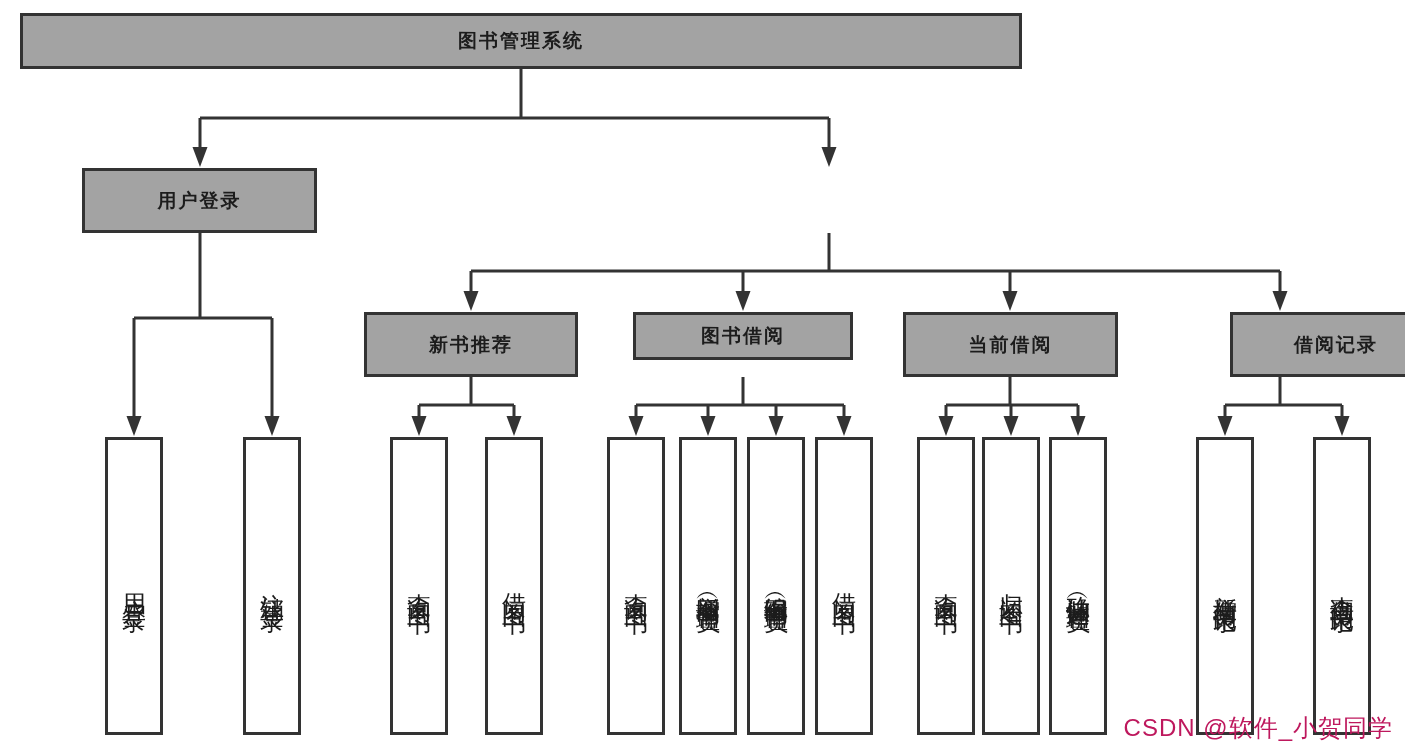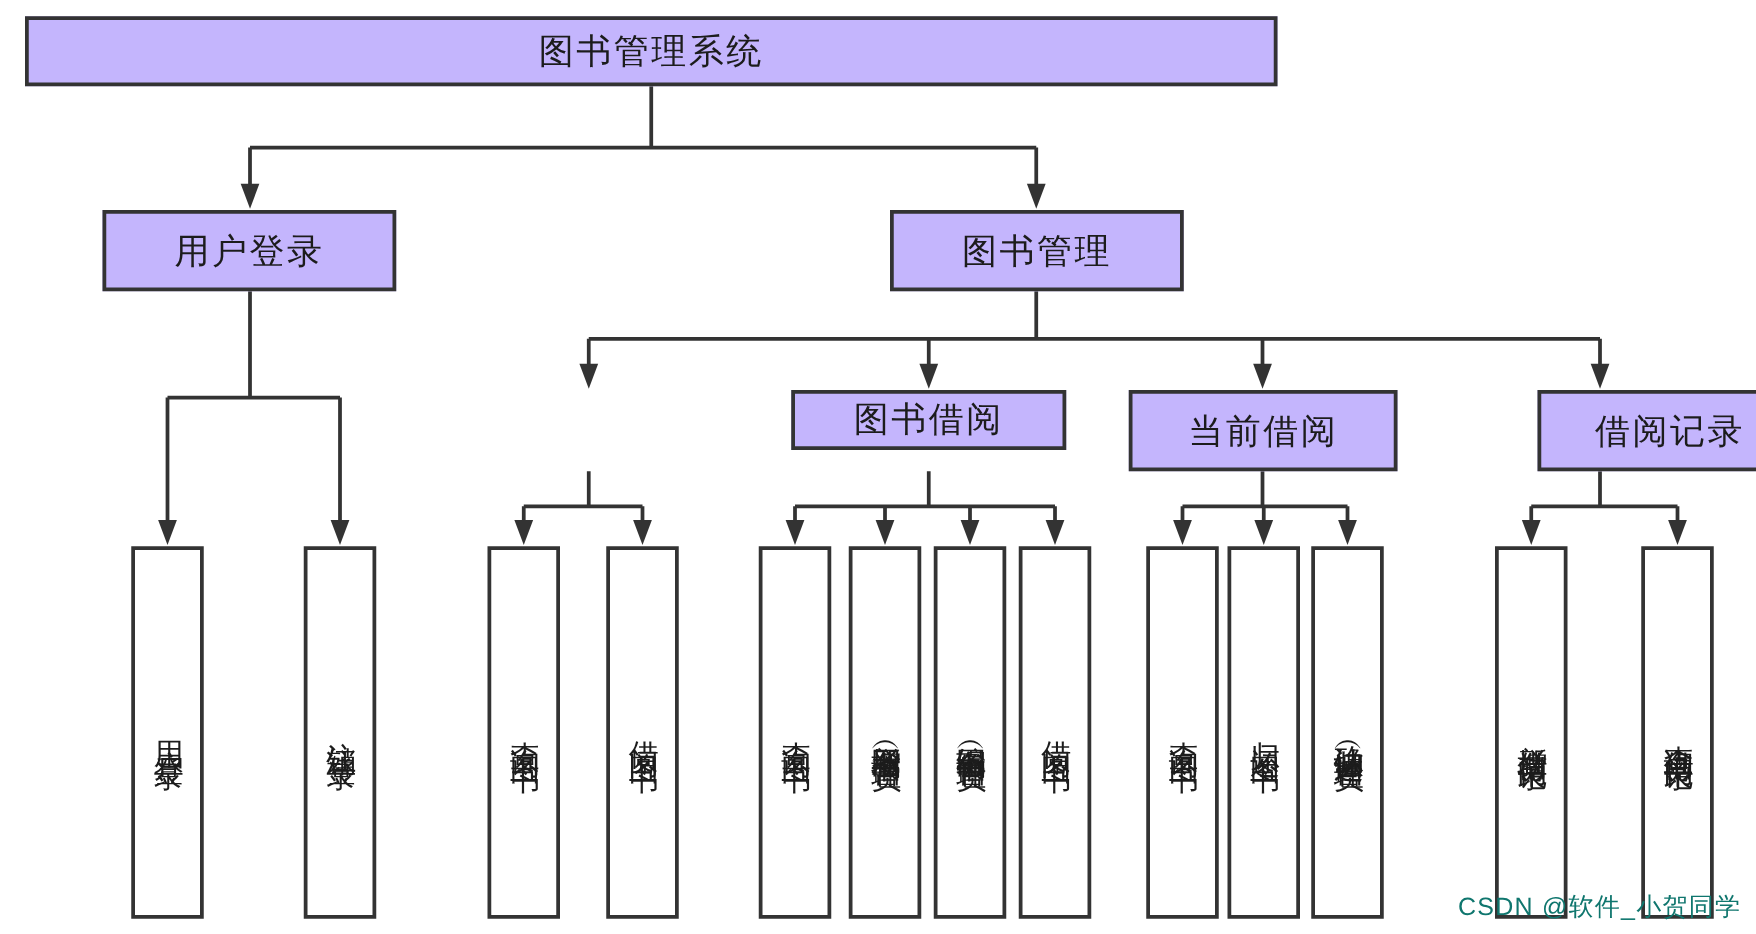--- a/index.html
+++ b/index.html
@@ -7,27 +7,28 @@
     width: 1405px; height: 747px;
     background: #ffffff;
     font-family: "Liberation Sans", "DejaVu Sans", sans-serif;
     overflow: hidden;
   }
   .canvas { position: relative; width: 1405px; height: 747px; background: #ffffff; }
   svg.connectors { position: absolute; left: 0; top: 0; z-index: 0; }
 
   .hbox {
     position: absolute;
-    background: #c4b5fd;
+    background: #a3a3a3;
     border: 3px solid #333333;
     display: flex; align-items: center; justify-content: center;
-    font-size: 28px; color: #1c1c1c;
+    font-size: 19px; color: #1c1c1c;
     letter-spacing: 2px;
     z-index: 1;
     white-space: nowrap;
+    font-weight: bold;
   }
   .vbox {
     position: absolute;
     top: 437px; width: 58px; height: 298px;
     background: #ffffff;
     border: 3px solid #333333;
     display: flex; align-items: center; justify-content: center;
     writing-mode: vertical-rl;
     text-orientation: mixed;
     font-size: 24px; color: #1c1c1c;
@@ -56,22 +57,22 @@
   .l-bb-borrow   { left: 815px; }
   .l-cb-query    { left: 917px; }
   .l-cb-return   { left: 982px; }
   .l-cb-confirm  { left: 1049px; letter-spacing: 2px; }
   .l-br-add      { left: 1196px; letter-spacing: 3px; }
   .l-br-query    { left: 1313px; letter-spacing: 3px; }
 
   .watermark {
     position: absolute;
     top: 712px; right: 12px;
-    font-size: 20px;
-    color: #0f766e;
+    font-size: 24px;
+    color: #be185d;
     letter-spacing: 1px;
     z-index: 3;
     white-space: nowrap;
   }
 </style>
 </head>
 <body>
 
 <div class="canvas">
 
@@ -114,22 +115,22 @@
       <polygon points="1003.5,416 1018.5,416 1011,436"></polygon>
       <polygon points="1070.5,416 1085.5,416 1078,436"></polygon>
       <polygon points="1217.5,416 1232.5,416 1225,436"></polygon>
       <polygon points="1334.5,416 1349.5,416 1342,436"></polygon>
     </g>
   </svg>
 
   <div class="hbox n-root">图书管理系统</div>
 
   <div class="hbox n-user">用户登录</div>
-  <div class="hbox n-mgmt">图书管理</div>
 
+  <div class="hbox n-newbook">新书推荐</div>
   <div class="hbox n-bookborrow">图书借阅</div>
   <div class="hbox n-current">当前借阅</div>
   <div class="hbox n-record">借阅记录</div>
 
   <div class="vbox l-userlogin">用户登录</div>
   <div class="vbox l-logout">注销登录</div>
 
   <div class="vbox l-nb-query">查询图书</div>
   <div class="vbox l-nb-borrow">借阅图书</div>
 

